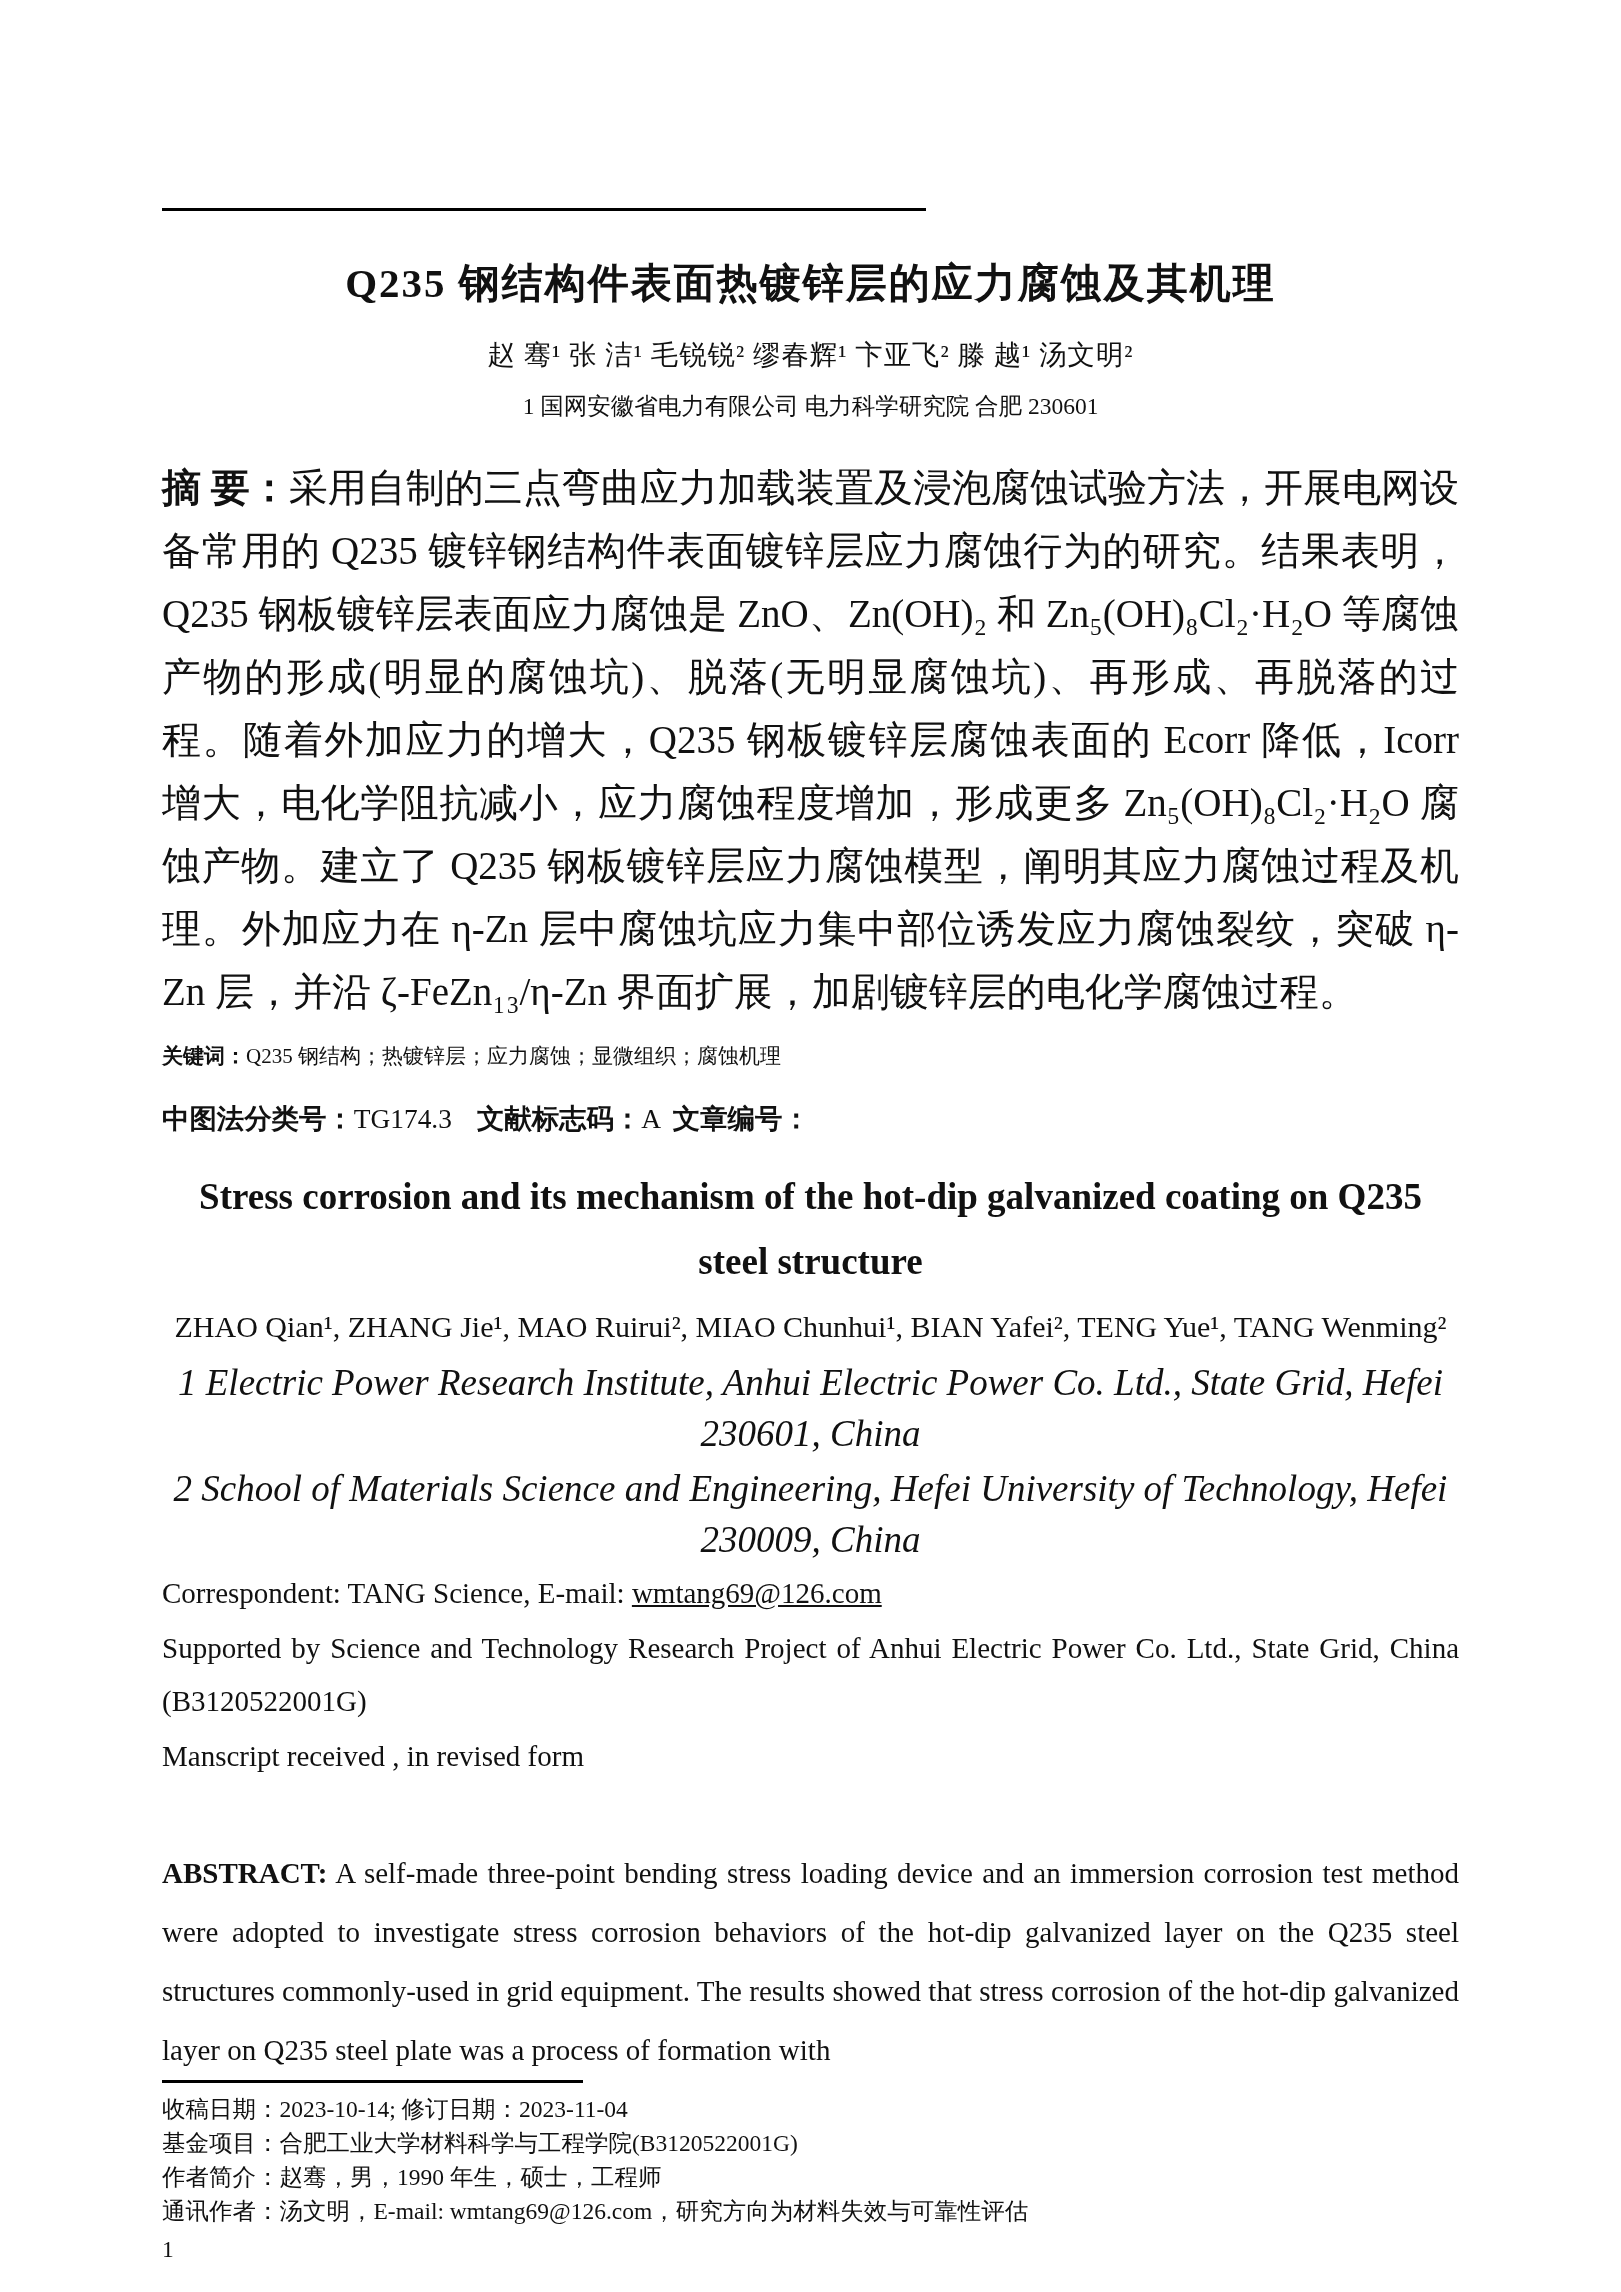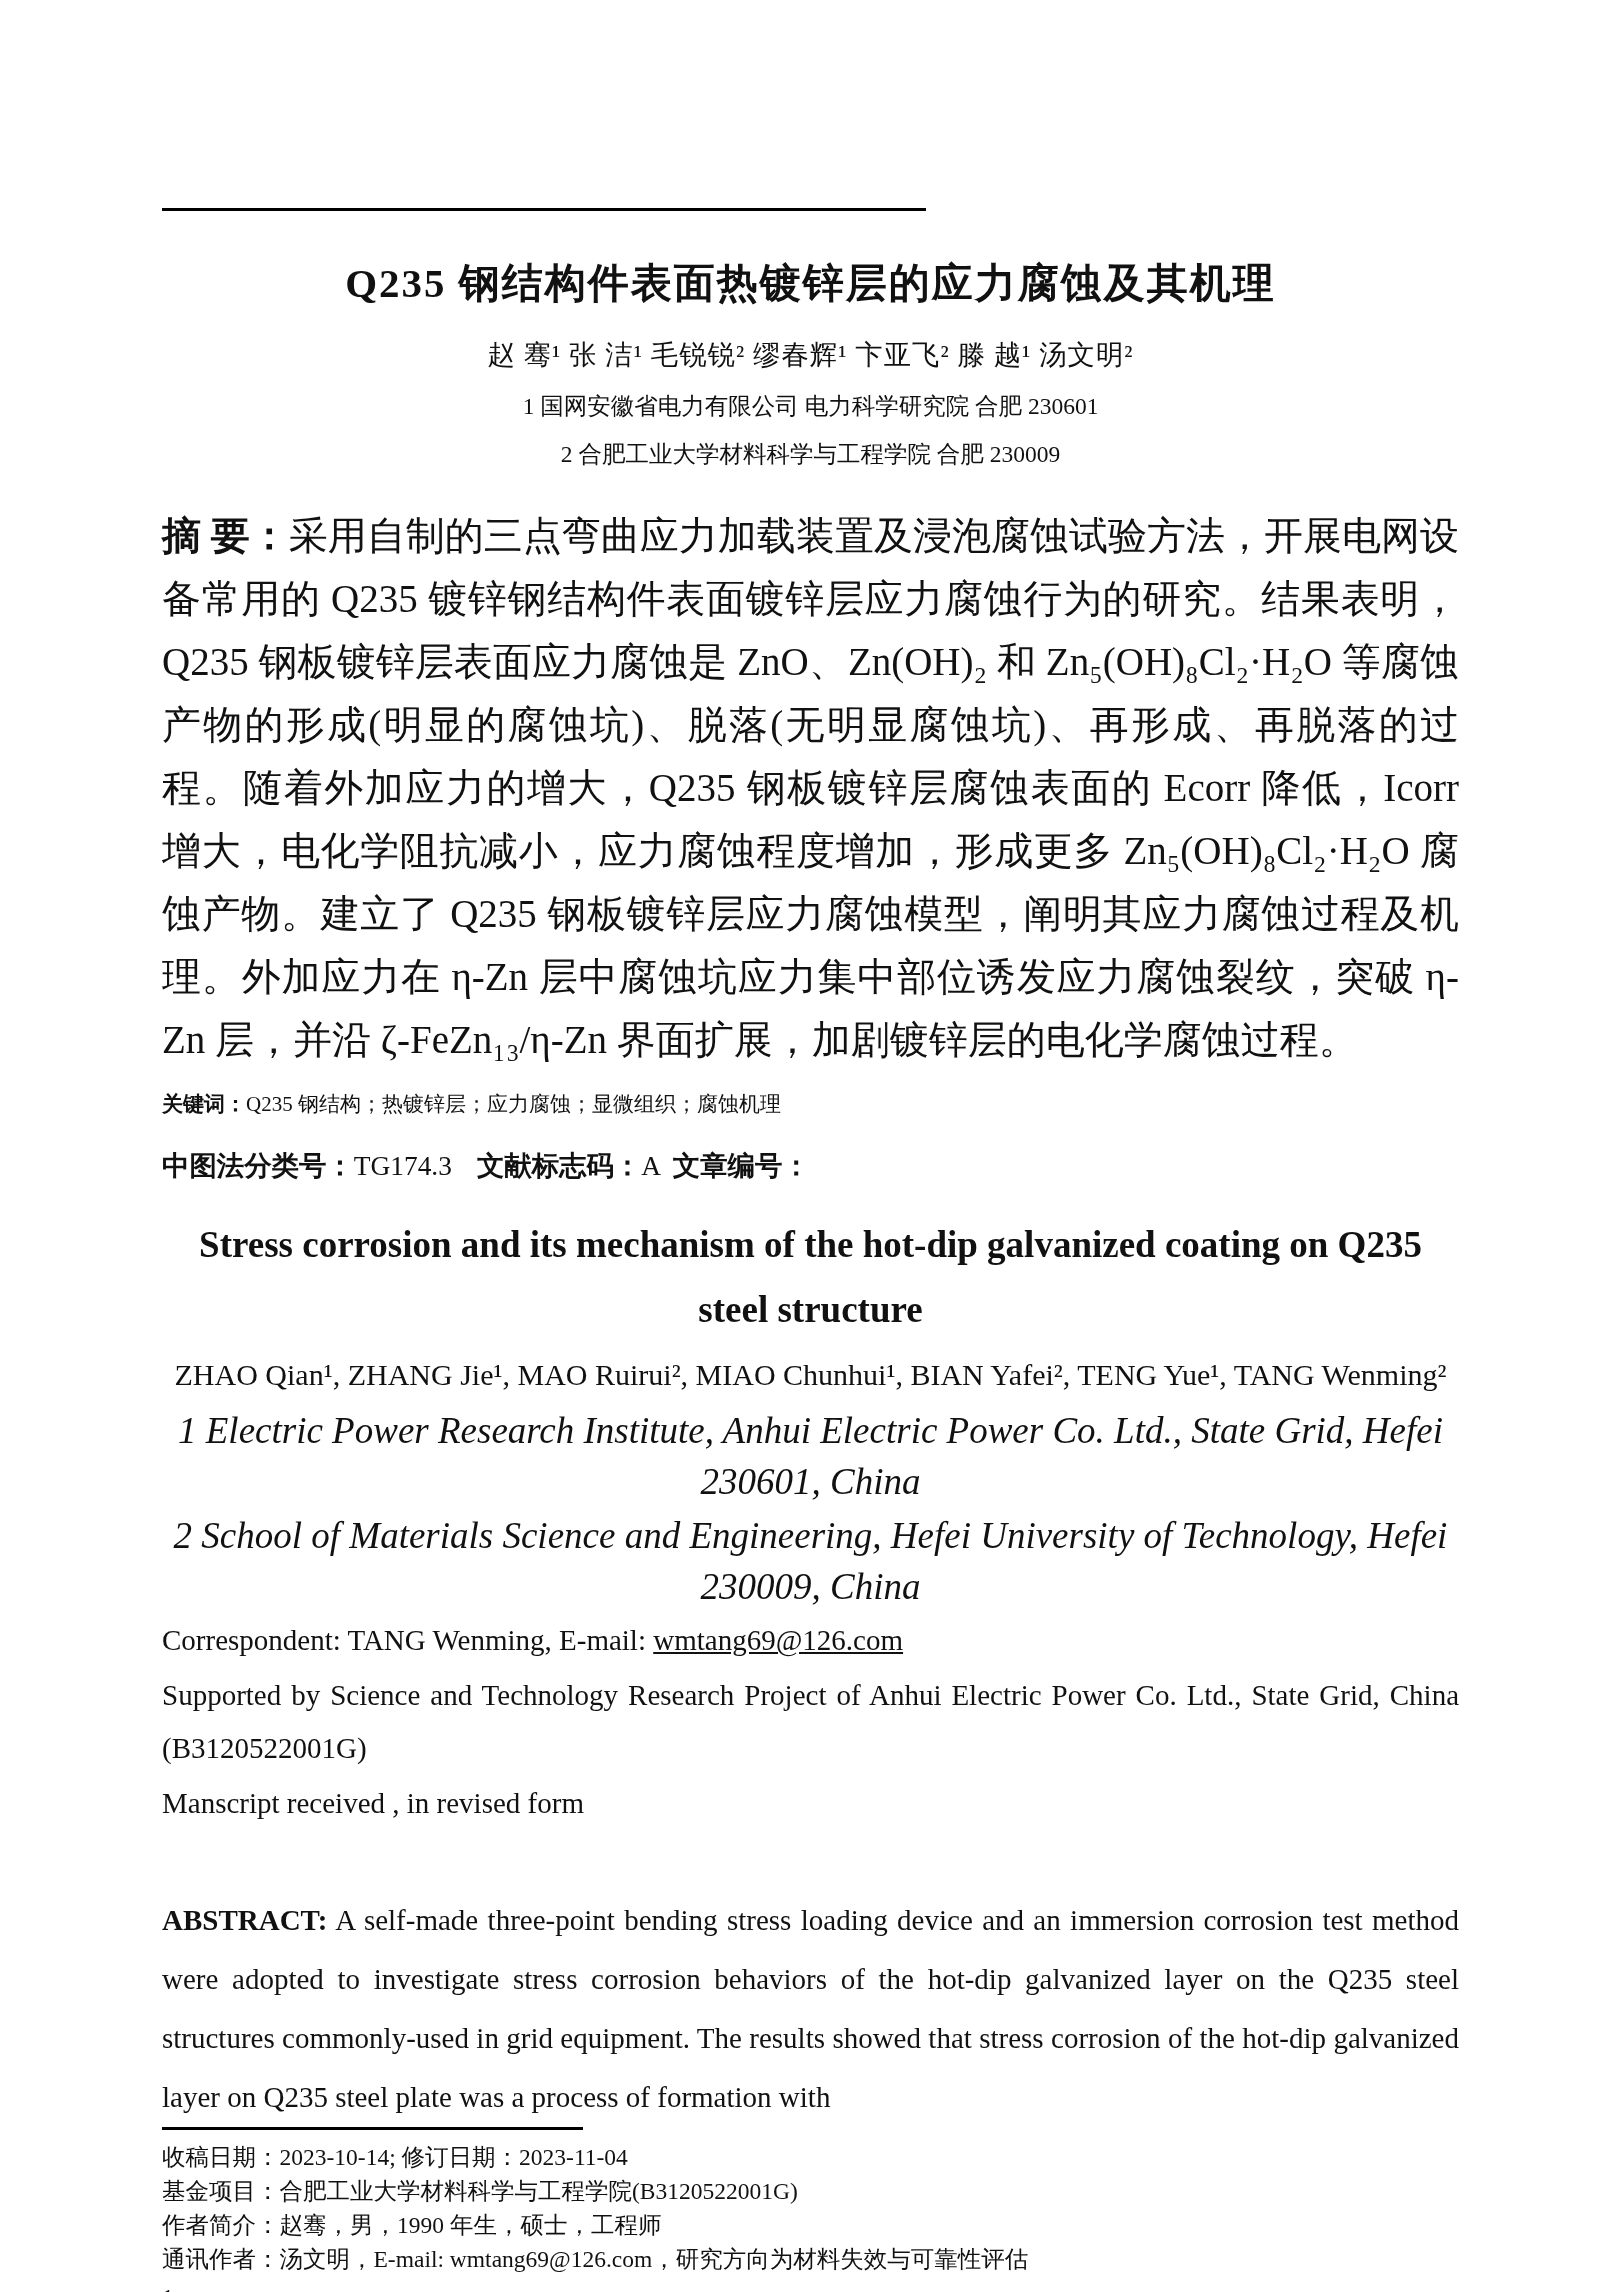--- a/index.html
+++ b/index.html
@@ -56,36 +56,35 @@
 
 <div class="page">
 
   <div class="top-rule"></div>
 
   <h1 class="cn-title">Q235 钢结构件表面热镀锌层的应力腐蚀及其机理</h1>
 
   <div class="cn-authors">赵 骞¹ 张 洁¹ 毛锐锐² 缪春辉¹ 卞亚飞² 滕 越¹ 汤文明²</div>
 
   <div class="cn-affil">1 国网安徽省电力有限公司 电力科学研究院 合肥 230601</div>
-  <div class="cn-affil">2 合肥工业大学材料科学与工程学院 合肥 230009</div>
 
   <p class="cn-abstract"><span class="cn-label">摘 要：</span><span>采用自制的三点弯曲应力加载装置及浸泡腐蚀试验方法，开展电网设备常用的 Q235 镀锌钢结构件表面镀锌层应力腐蚀行为的研究。结果表明，Q235 钢板镀锌层表面应力腐蚀是 ZnO、Zn(OH)₂ 和 Zn₅(OH)₈Cl₂·H₂O 等腐蚀产物的形成(明显的腐蚀坑)、脱落(无明显腐蚀坑)、再形成、再脱落的过程。随着外加应力的增大，Q235 钢板镀锌层腐蚀表面的 Ecorr 降低，Icorr 增大，电化学阻抗减小，应力腐蚀程度增加，形成更多 Zn₅(OH)₈Cl₂·H₂O 腐蚀产物。建立了 Q235 钢板镀锌层应力腐蚀模型，阐明其应力腐蚀过程及机理。外加应力在 η-Zn 层中腐蚀坑应力集中部位诱发应力腐蚀裂纹，突破 η-Zn 层，并沿 ζ-FeZn₁₃/η-Zn 界面扩展，加剧镀锌层的电化学腐蚀过程。</span></p>
 
   <p class="cn-keywords"><span class="cn-label">关键词：</span><span>Q235 钢结构；热镀锌层；应力腐蚀；显微组织；腐蚀机理</span></p>
 
   <p class="cn-class"><span class="cn-label">中图法分类号：</span><span>TG174.3</span><span class="cn-label seg-gap">文献标志码：</span><span>A</span><span class="cn-label seg-gap2">文章编号：</span></p>
 
   <h2 class="en-title">Stress corrosion and its mechanism of the hot-dip galvanized coating on Q235 steel structure</h2>
 
   <div class="en-authors">ZHAO Qian¹, ZHANG Jie¹, MAO Ruirui², MIAO Chunhui¹, BIAN Yafei², TENG Yue¹, TANG Wenming²</div>
 
   <div class="en-affil">1 Electric Power Research Institute, Anhui Electric Power Co. Ltd., State Grid, Hefei 230601, China</div>
   <div class="en-affil">2 School of Materials Science and Engineering, Hefei University of Technology, Hefei 230009, China</div>
 
-  <p class="en-line"><span>Correspondent: TANG Wenming, E-mail: </span><span class="email-link">wmtang69@126.com</span></p>
+  <p class="en-line"><span>Correspondent: TANG Science, E-mail: </span><span class="email-link">wmtang69@126.com</span></p>
 
   <p class="en-line justify">Supported by Science and Technology Research Project of Anhui Electric Power Co. Ltd., State Grid, China (B3120522001G)</p>
 
   <p class="en-line">Manscript received , in revised form</p>
 
   <p class="en-abstract"><span class="en-label">ABSTRACT:</span><span> A self-made three-point bending stress loading device and an immersion corrosion test method were adopted to investigate stress corrosion behaviors of the hot-dip galvanized layer on the Q235 steel structures commonly-used in grid equipment. The results showed that stress corrosion of the hot-dip galvanized layer on Q235 steel plate was a process of formation with</span></p>
 
   <div class="footer">
     <div class="foot-rule"></div>
     <div class="footnote">收稿日期：2023-10-14; 修订日期：2023-11-04</div>

